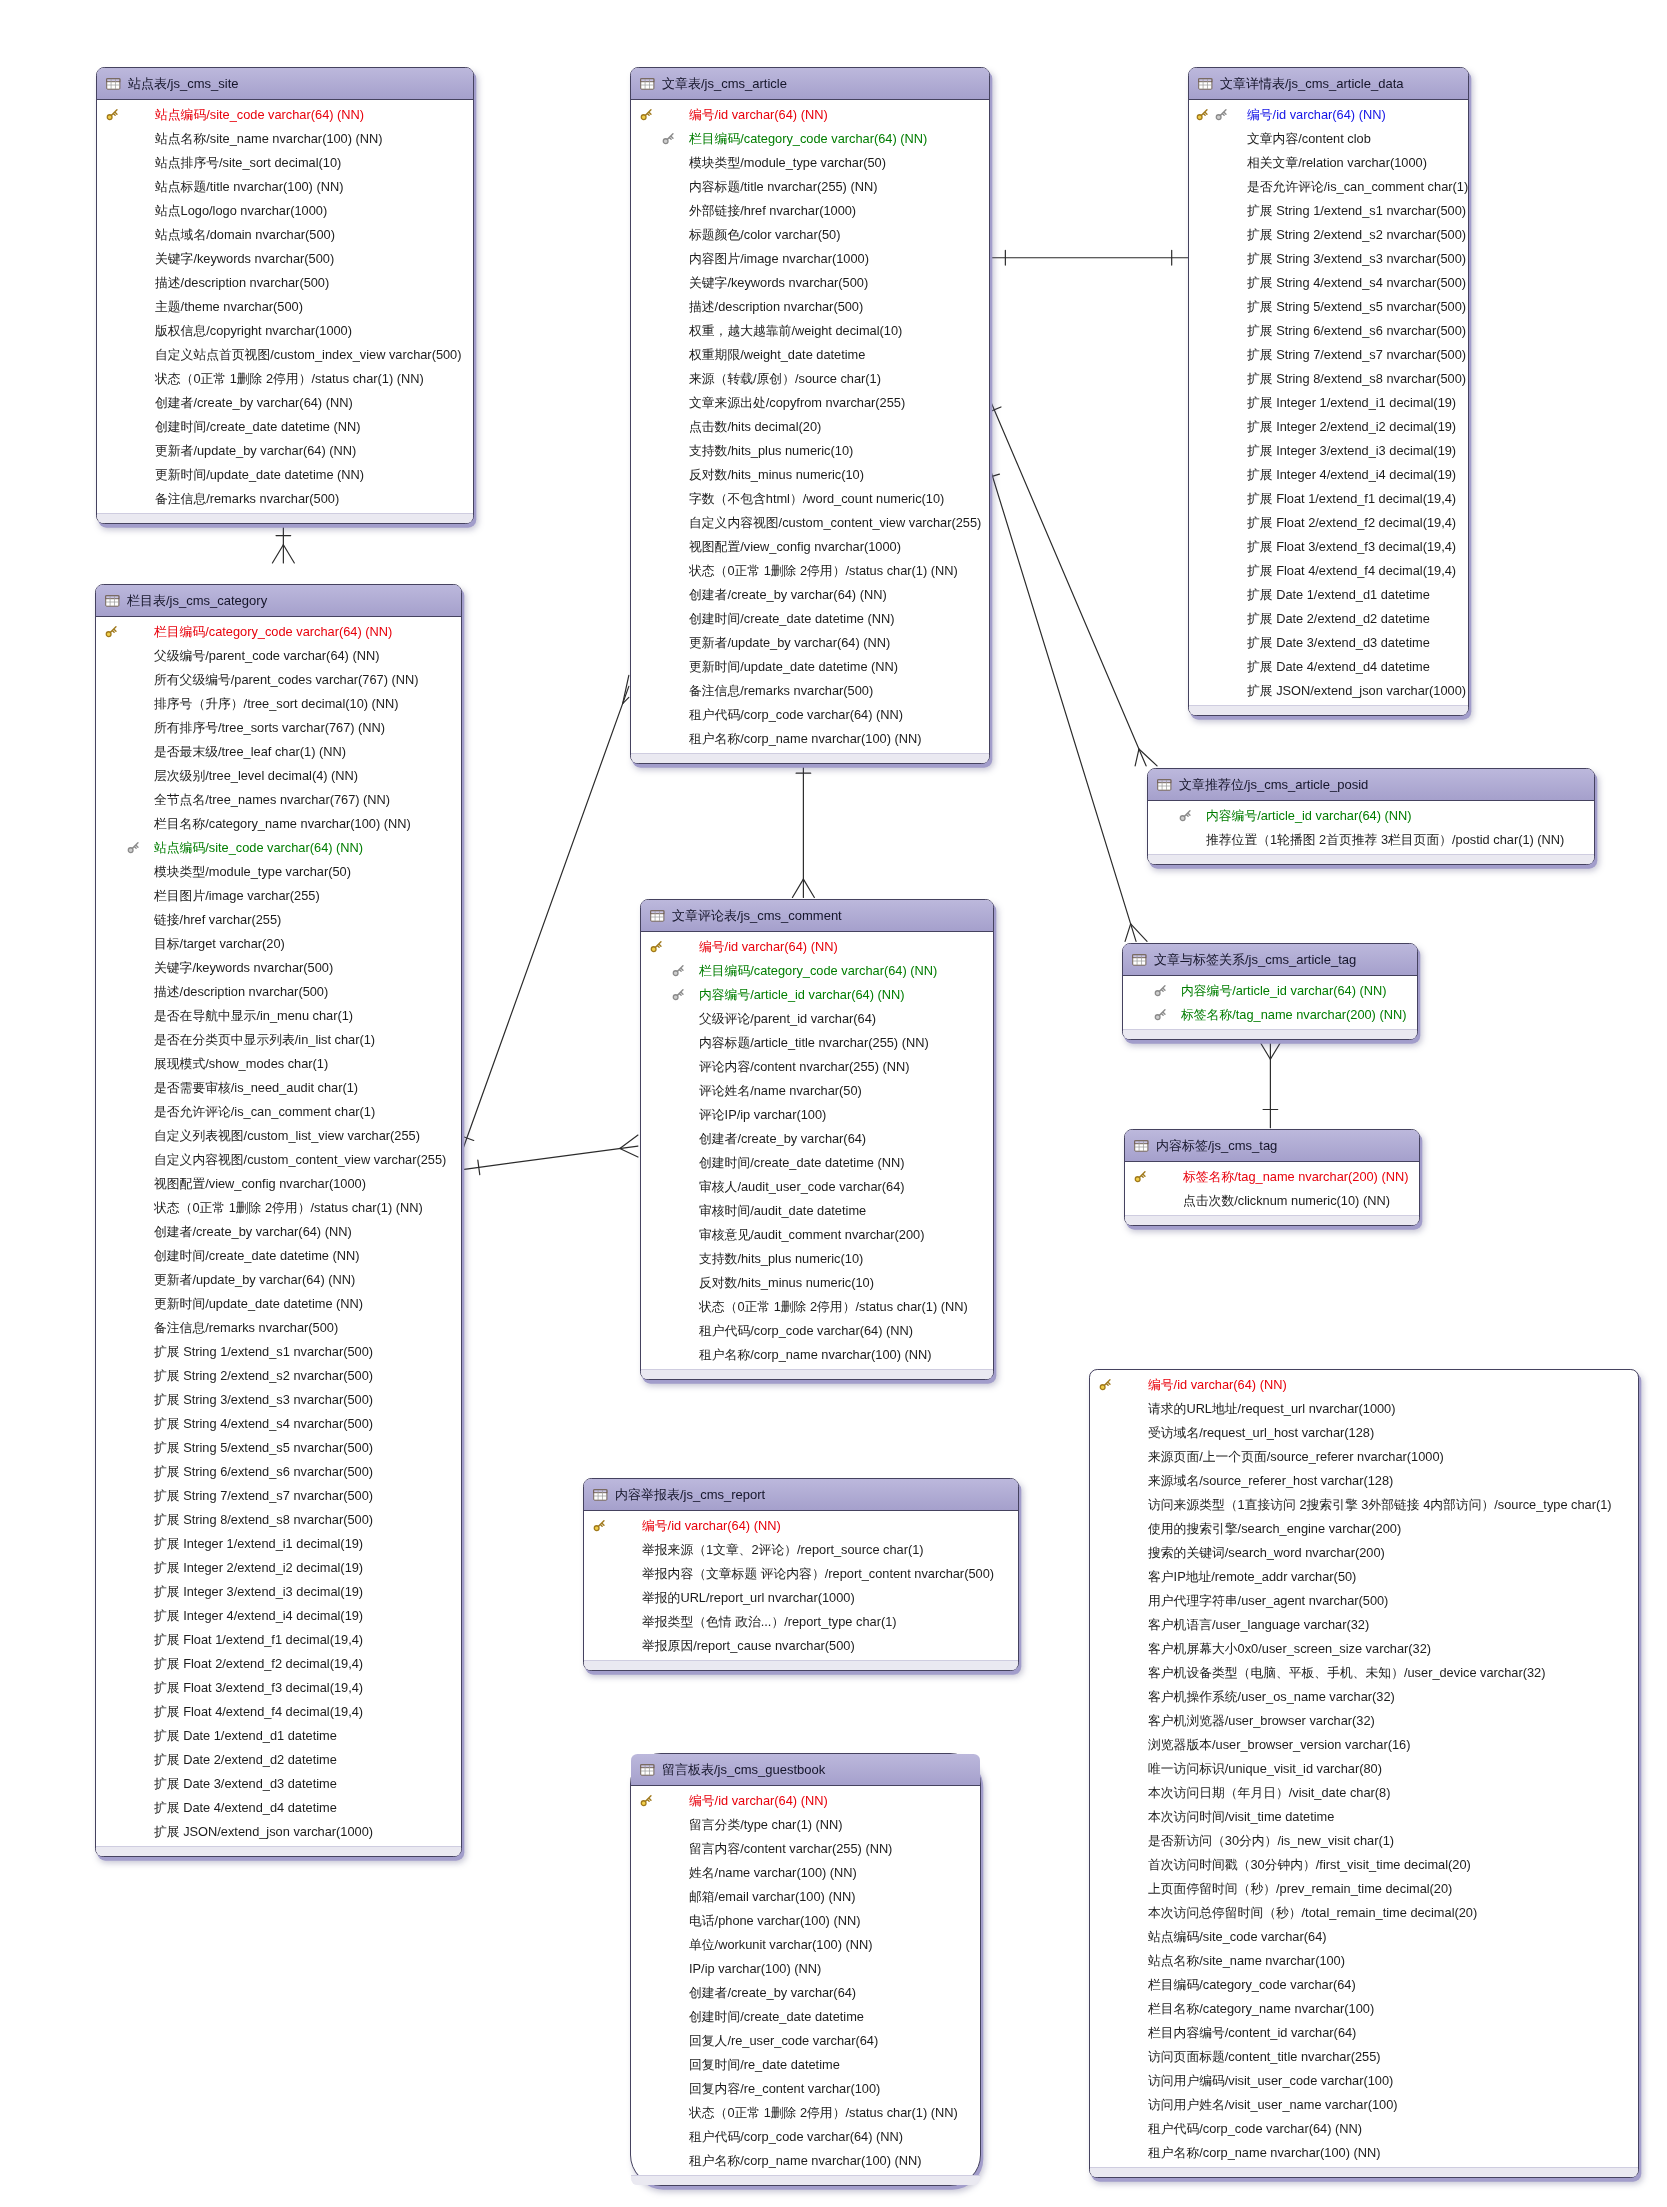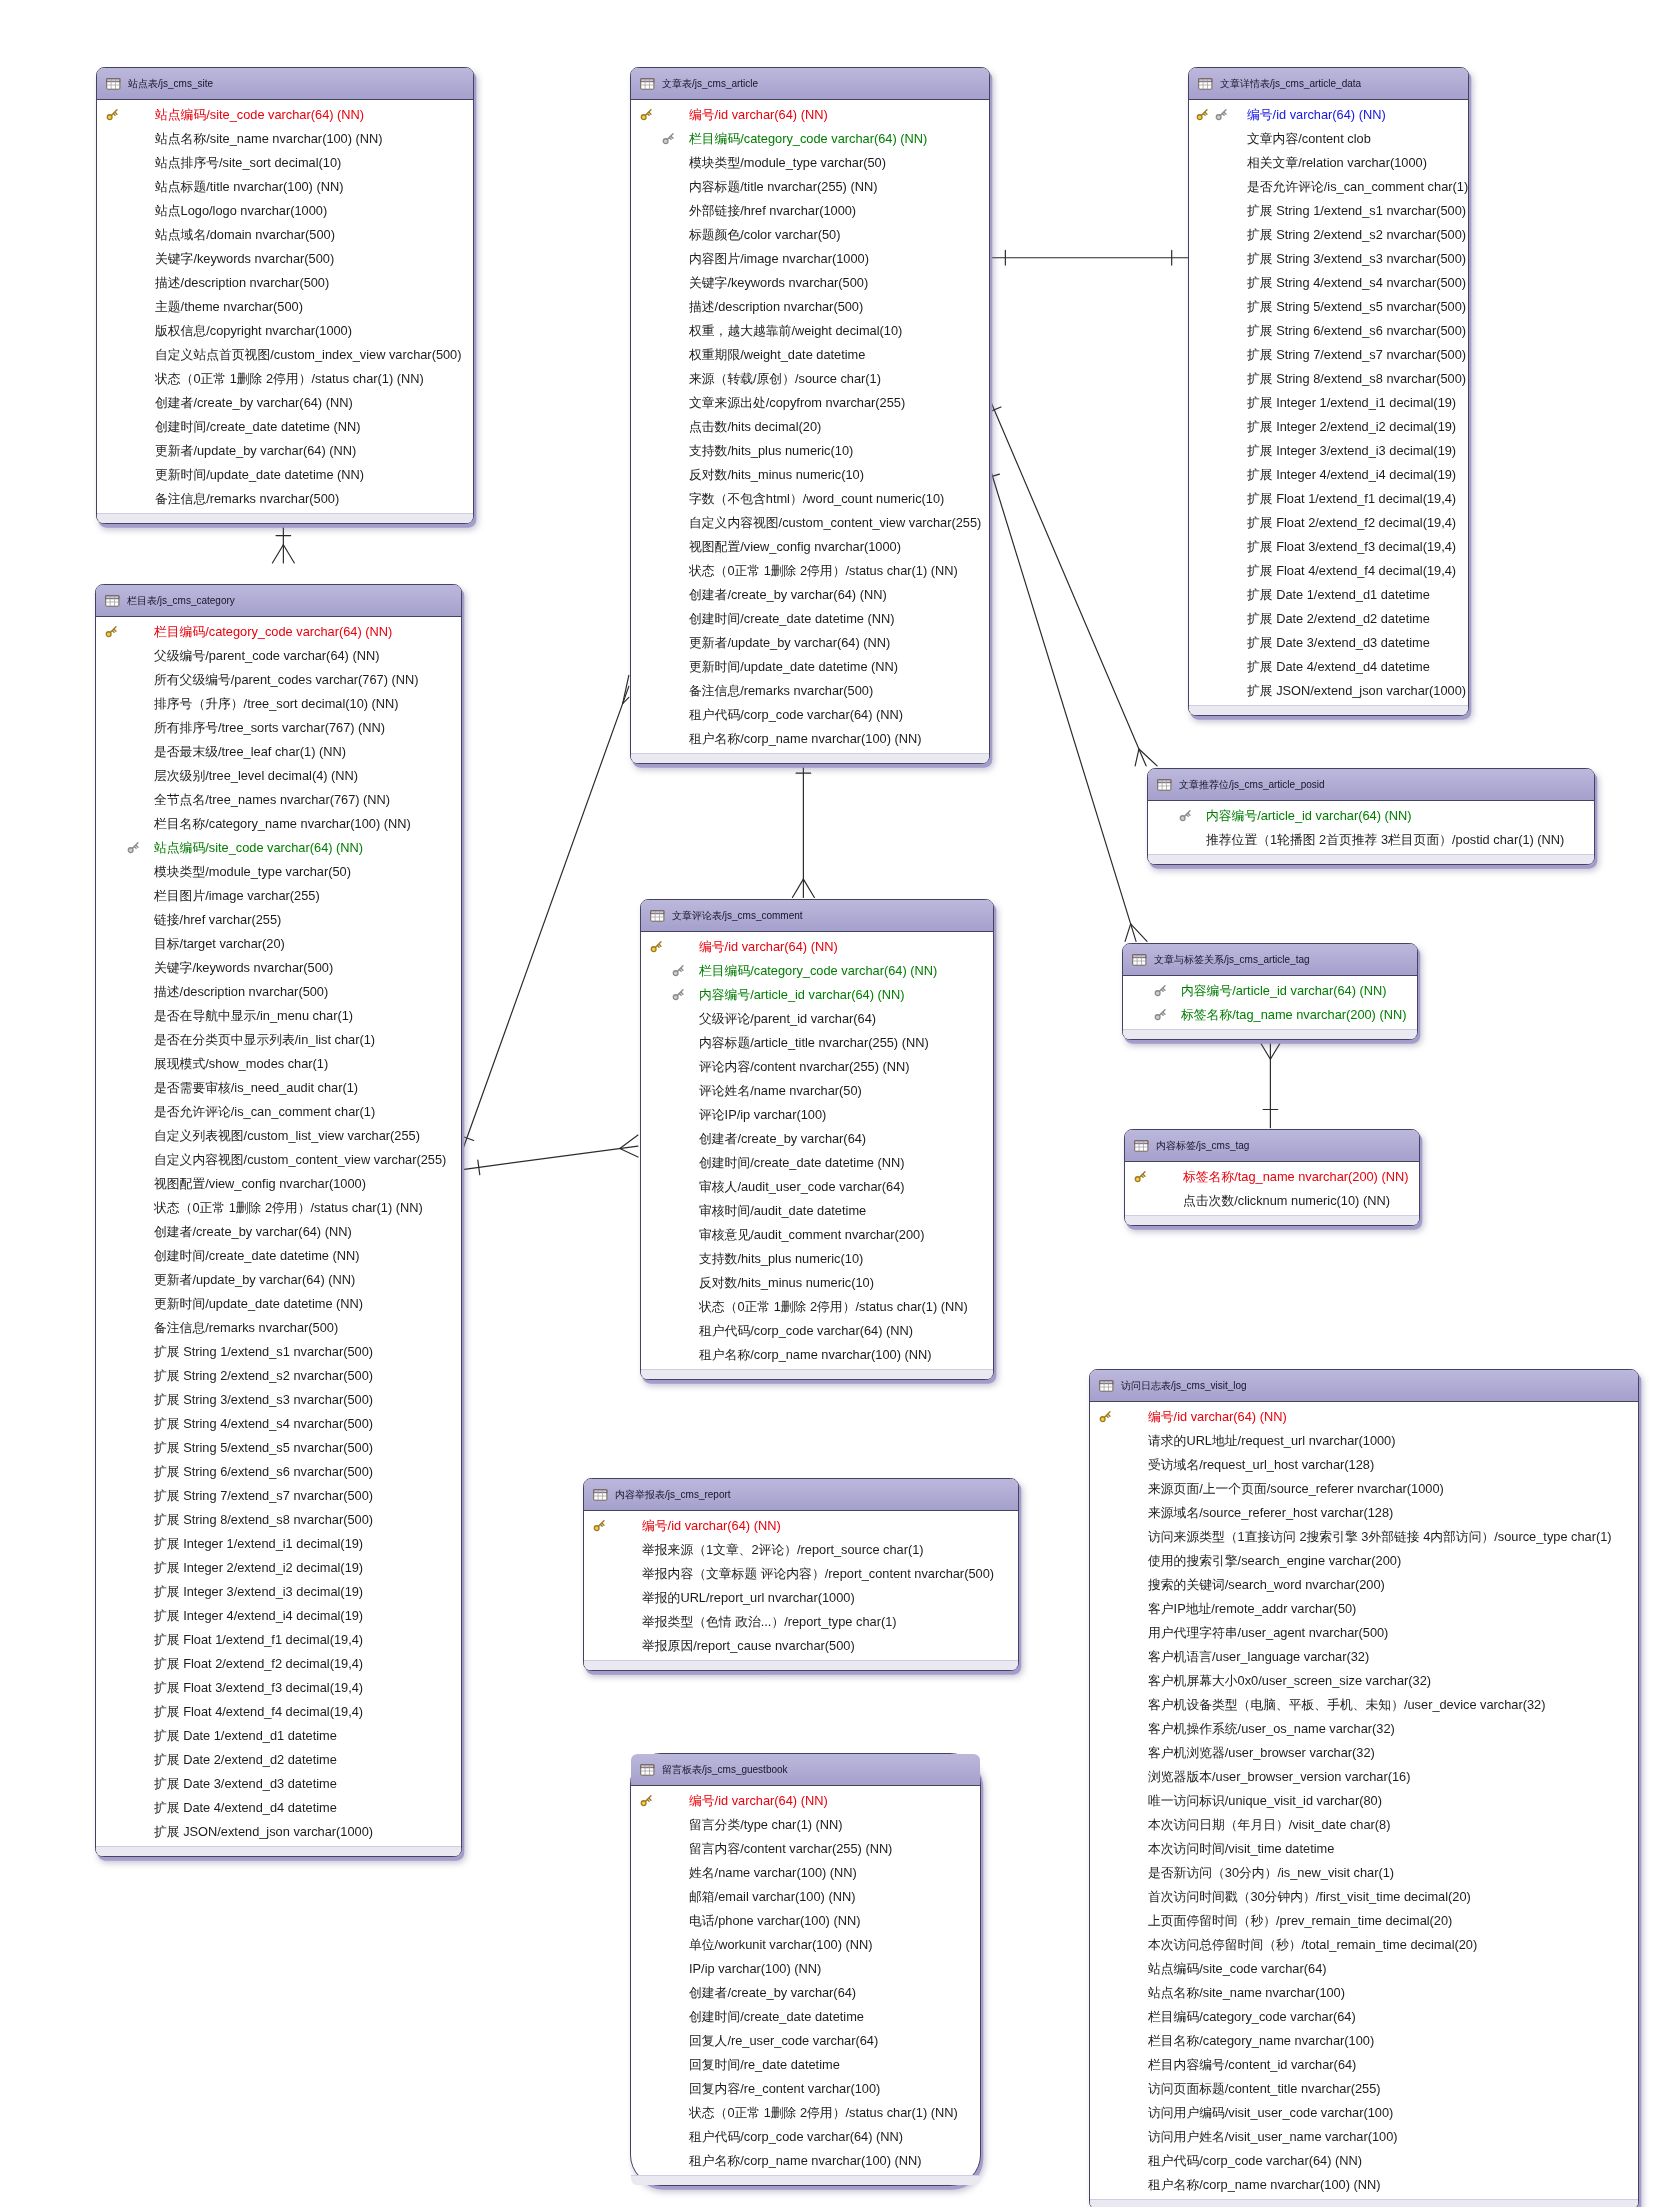--- a/index.html
+++ b/index.html
@@ -3,21 +3,21 @@
 <meta charset="utf-8">
 <style>
   html,body{margin:0;padding:0;background:#ffffff;}
   #canvas{position:relative;width:1668px;height:2208px;background:#ffffff;overflow:hidden;
           font-family:"Liberation Sans","DejaVu Sans",sans-serif;}
   #connectors{position:absolute;left:0;top:0;z-index:1;}
   .tbl{position:absolute;z-index:2;background:#ffffff;border:1.4px solid #45425f;border-radius:8.2px;
        box-shadow:2.3px 3.7px 0 #a29dcb,3.7px 5.5px 6.4px rgba(90,85,130,.35);}
   .tbl-header{height:31px;background:linear-gradient(180deg,#bcb8dc 0%,#a5a0cc 100%);
        border-bottom:1.4px solid #45425f;border-radius:6.4px 6.4px 0 0;display:flex;align-items:center;
-       padding:0 9.1px;gap:7.3px;font-size:10px;color:#15152a;white-space:nowrap;}
+       padding:0 9.1px;gap:7.3px;font-size:13px;color:#15152a;white-space:nowrap;}
   .tbl-body{padding:2.7px 0;}
   .row{position:relative;height:24px;line-height:24px;font-size:12.8px;white-space:nowrap;
        padding-left:58px;padding-right:7.3px;color:#1c1c1c;}
   .row.pk{color:#e8000b;}
   .row.fk{color:#007d00;}
   .row.pkfk{color:#1414e6;}
   .keyicon{position:absolute;top:5.5px;width:12.8px;height:12.8px;}
   .kp{left:9.1px;} .kf{left:31px;} .kp2{left:7.3px;} .kf2{left:25.6px;}
   .tbl-footer{height:9.1px;background:#eae9f1;border-top:0.9px solid #cfcde0;border-radius:0 0 6.4px 6.4px;}
   .rel-line{stroke:#2b2b2b;stroke-width:1.3;fill:none;stroke-linecap:round;}
@@ -434,30 +434,20 @@
           <div class="row"><span>回复人/re_user_code varchar(64)</span></div>
           <div class="row"><span>回复时间/re_date datetime</span></div>
           <div class="row"><span>回复内容/re_content varchar(100)</span></div>
           <div class="row"><span>状态（0正常 1删除 2停用）/status char(1) (NN)</span></div>
           <div class="row"><span>租户代码/corp_code varchar(64) (NN)</span></div>
           <div class="row"><span>租户名称/corp_name nvarchar(100) (NN)</span></div>
         </div>
         <div class="tbl-footer"></div>
       </div>
       <div class="tbl" style="left: 1089px; top: 1369px; width: 548px;">
-        <div class="tbl-header">
-          <svg width="14.6" height="12" viewBox="0 0 16 13">
-            <rect x="0.8" y="0.8" width="14.4" height="11.4" rx="1" fill="#ffffff" stroke="#6b5a4a" stroke-width="1"></rect>
-            <rect x="0.8" y="0.8" width="14.4" height="3.2" fill="#c9c4e4" stroke="#6b5a4a" stroke-width="1"></rect>
-            <line x1="5.6" y1="1" x2="5.6" y2="12" stroke="#9a9a9a" stroke-width="0.8"></line>
-            <line x1="10.4" y1="1" x2="10.4" y2="12" stroke="#9a9a9a" stroke-width="0.8"></line>
-            <line x1="1" y1="7.6" x2="15" y2="7.6" stroke="#9a9a9a" stroke-width="0.8"></line>
-          </svg>
-          <span>访问日志表/js_cms_visit_log</span>
-        </div>
         <div class="tbl-body">
           <div class="row pk"><svg class="keyicon kp" viewBox="0 0 14 14">
               <circle cx="4" cy="10" r="2.6" fill="#f2cf4b" stroke="#a0791c" stroke-width="1.4"></circle>
               <path d="M6 8 L12 2 M9.6 4.4 L12 6.8 M8 6 L10 8" fill="none" stroke="#a0791c" stroke-width="1.5" stroke-linecap="round"></path>
             </svg><span>编号/id varchar(64) (NN)</span></div>
           <div class="row"><span>请求的URL地址/request_url nvarchar(1000)</span></div>
           <div class="row"><span>受访域名/request_url_host varchar(128)</span></div>
           <div class="row"><span>来源页面/上一个页面/source_referer nvarchar(1000)</span></div>
           <div class="row"><span>来源域名/source_referer_host varchar(128)</span></div>
           <div class="row"><span>访问来源类型（1直接访问 2搜索引擎 3外部链接 4内部访问）/source_type char(1)</span></div>

